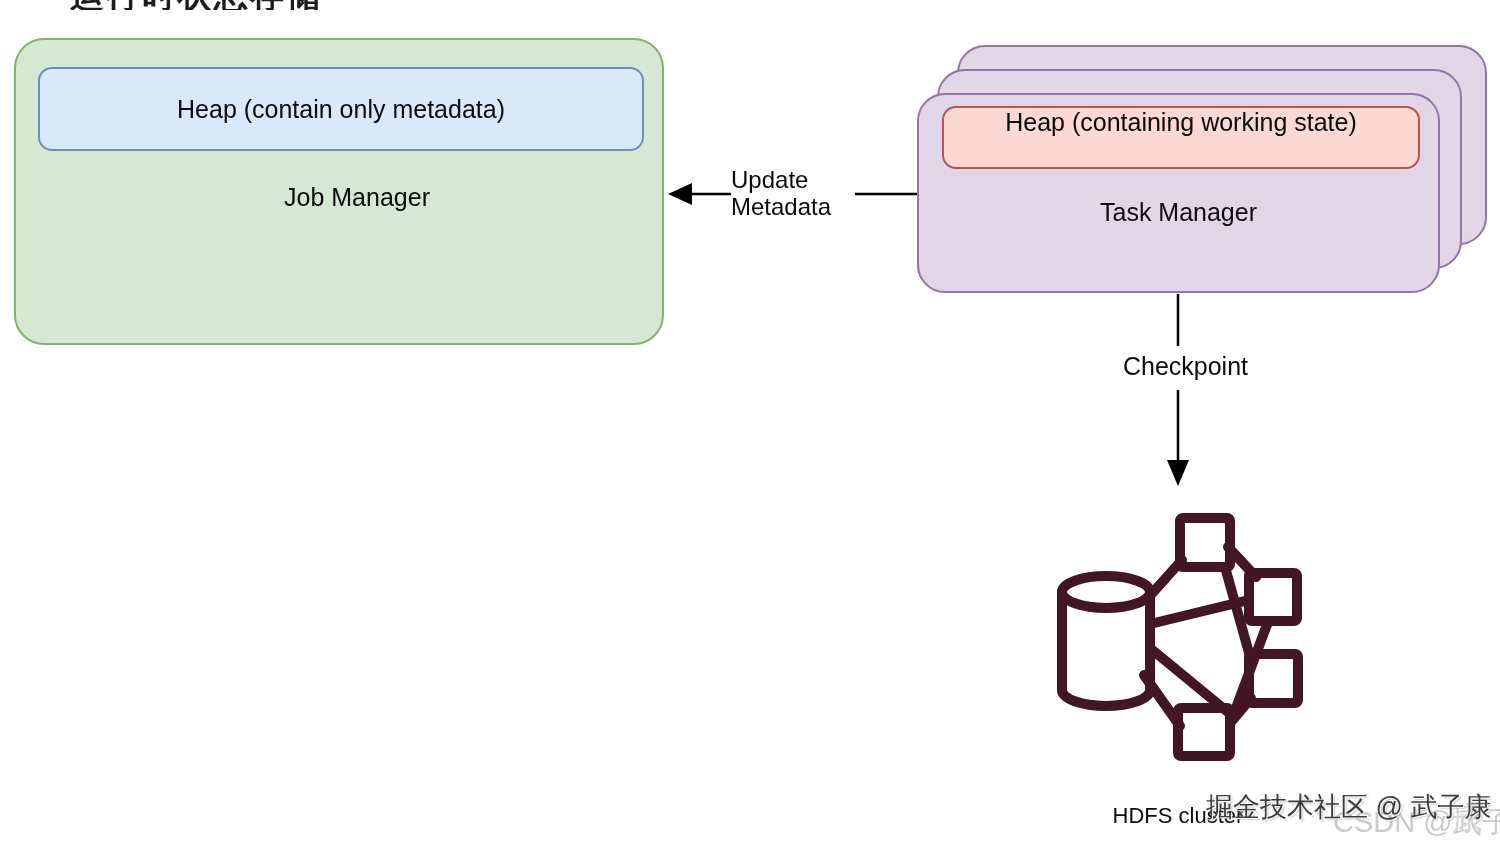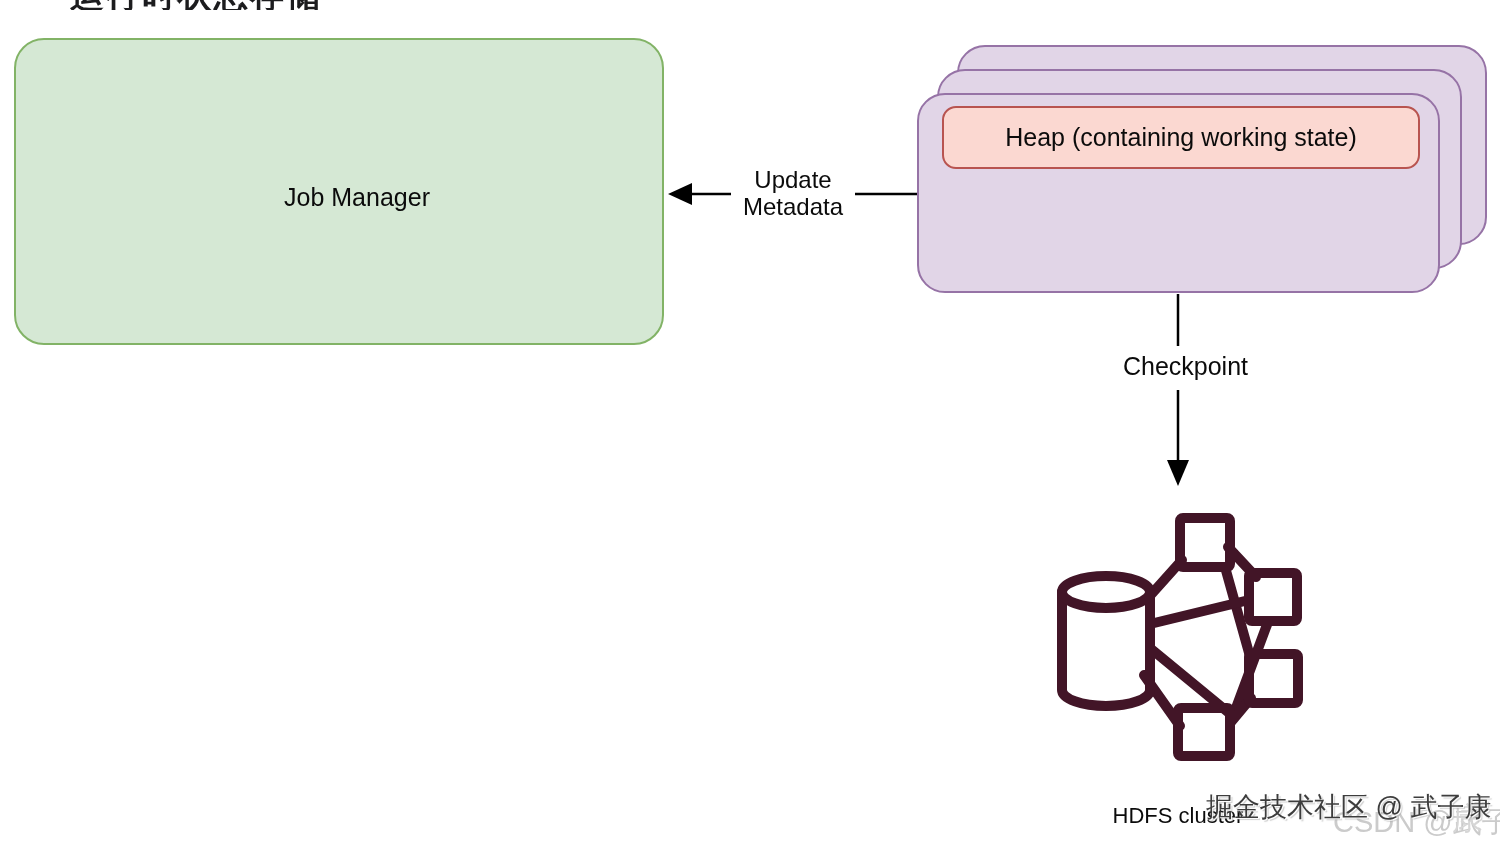--- a/index.html
+++ b/index.html
@@ -36,31 +36,31 @@
   
   .tm-card {
     background: #e1d5e7; border: 2px solid #9673a6; border-radius: 28px;
   }
   .tm-back   { left: 957px; top: 45px; width: 530px; height: 200px; }
   .tm-middle { left: 937px; top: 69px; width: 525px; height: 200px; }
   .tm-front  { left: 917px; top: 93px; width: 523px; height: 200px; }
   .tm-heap {
     left: 23px; top: 11px; width: 478px; height: 63px;
     background: #fbd8d1; border: 2.5px solid #b85450; border-radius: 14px;
-    display: flex; align-items: center; justify-content: center;
+    display: flex; justify-content: center;
     font-size: 25px; color: #0b0b0b;
   }
   .tm-label {
     left: 0; top: 103px; width: 100%; text-align: center;
     font-size: 25px; color: #0b0b0b;
   }
 
   
   .update-label {
-    left: 731px; top: 166px; width: 124px; text-align: center;
+    left: 731px; top: 166px; width: 124px; text-align: left;
     background: #ffffff; font-size: 24px; line-height: 27px; color: #0b0b0b;
   }
   .checkpoint-label {
     left: 1108px; top: 352px; width: 140px; text-align: right;
     background: #ffffff; font-size: 25px; color: #0b0b0b;
   }
 
   .hdfs-label {
     left: 1078px; top: 803px; width: 200px; text-align: center;
     font-size: 22px; color: #0b0b0b;
@@ -83,29 +83,33 @@
   .overlay-svg { left: 0; top: 0; }
 </style>
 </head>
 <body>
 
 <div class="abs clipped-title">
   <span>运行时状态存储</span>
 </div>
 
 <div class="abs jm-box">
+  <div class="abs jm-heap">
+    <span>Heap (contain only metadata)</span>
+  </div>
   <div class="abs jm-label">Job Manager</div>
 </div>
 
 <div class="abs tm-card tm-back"></div>
 <div class="abs tm-card tm-middle"></div>
 <div class="abs tm-card tm-front">
   <div class="abs tm-heap">
     <span>Heap (containing working state)</span>
   </div>
+  <div class="abs tm-label">Task Manager</div>
 </div>
 
 <svg class="abs overlay-svg" width="1500" height="844" viewBox="0 0 1500 844">
 
   <g stroke="#000000" stroke-width="2.5" fill="#000000">
     <line x1="917" y1="194" x2="845" y2="194"></line>
     <line x1="743" y1="194" x2="686" y2="194"></line>
     <polygon points="668,194 692,183 692,205" stroke="none"></polygon>
   </g>
 

